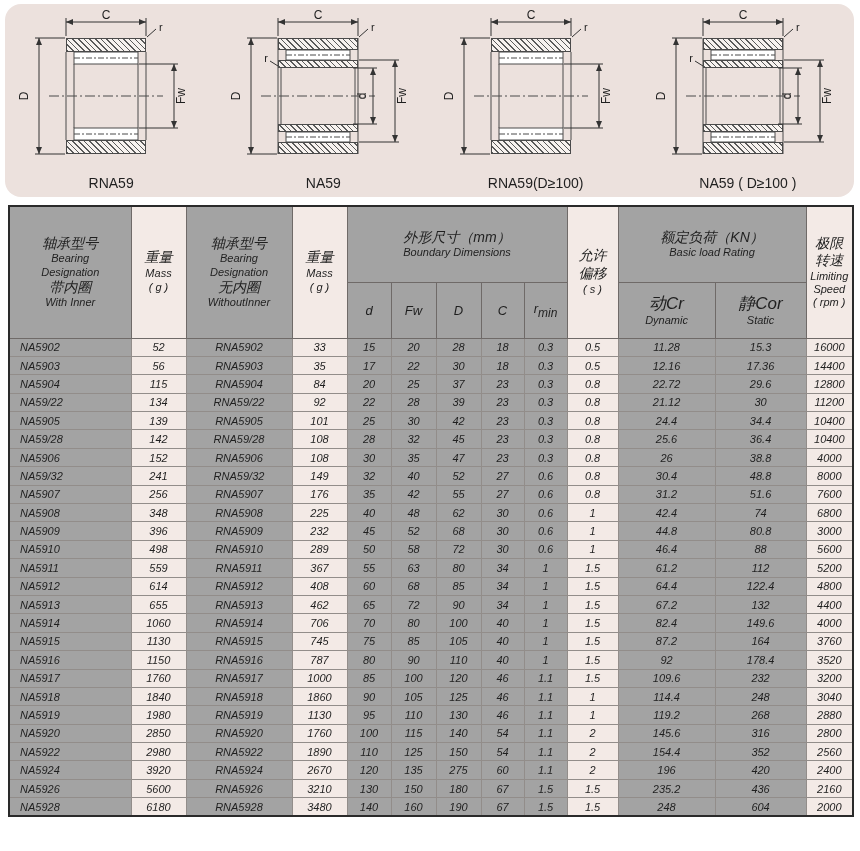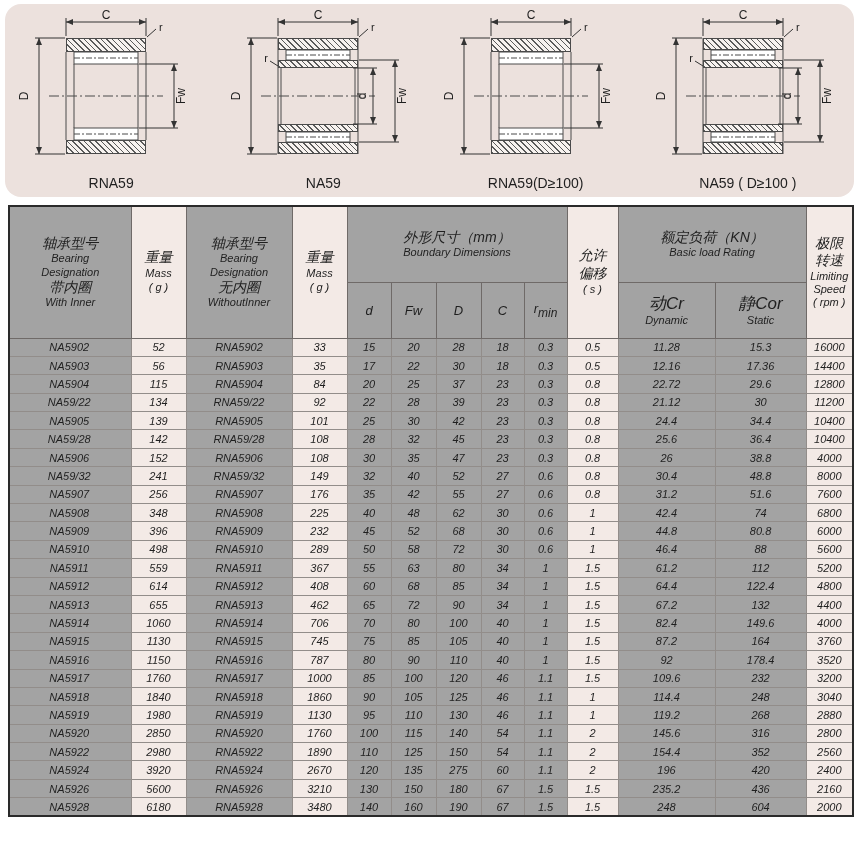--- a/index.html
+++ b/index.html
@@ -28,21 +28,21 @@
   .dsvg polygon{fill:#333;stroke:none;}
   .dsvg text{font-family:"Liberation Sans","DejaVu Sans",sans-serif;font-size:12px;fill:#1f1f1f;}
   .dsvg text.small{font-size:11px;}
   .caption{position:absolute;bottom:3px;left:0;width:100%;text-align:center;font-size:14px;color:#1f1f1f;}
   
   .tbl-wrap{position:absolute;left:8px;top:205px;}
   table{border-collapse:collapse;table-layout:fixed;width:844px;border:2px solid var(--outer);background:#a3a3a3;font-style:italic;}
   th,td{border:1px solid var(--grid);text-align:center;padding:0 2px;font-weight:normal;font-size:11px;overflow:hidden;}
   thead th{border-color:#6f6a68;}
   td{height:18.4px;}
-  td.left{text-align:center;padding-left:0;}
+  td.left{text-align:left;padding-left:10px;}
   .shade{background:var(--shade);}
   th .cn{font-size:14px;line-height:1.25;white-space:pre-line;}
   th .en{font-size:11px;line-height:1.2;white-space:pre-line;}
   th .unit{font-size:11px;line-height:1.4;}
   tr.h1 th{height:76px;}
   tr.h2 th{height:56px;font-size:13px;}
   tr.h2 th .cn{font-size:17px;}
   sub{font-size:12px;}
 </style>
 </head>
@@ -456,21 +456,21 @@
           <td>RNA5909</td>
           <td class="shade">232</td>
           <td>45</td>
           <td>52</td>
           <td>68</td>
           <td>30</td>
           <td>0.6</td>
           <td class="shade">1</td>
           <td>44.8</td>
           <td>80.8</td>
-          <td class="shade">6000</td>
+          <td class="shade">3000</td>
         </tr>
         <tr>
           <td class="left">NA5910</td>
           <td class="shade">498</td>
           <td>RNA5910</td>
           <td class="shade">289</td>
           <td>50</td>
           <td>58</td>
           <td>72</td>
           <td>30</td>

